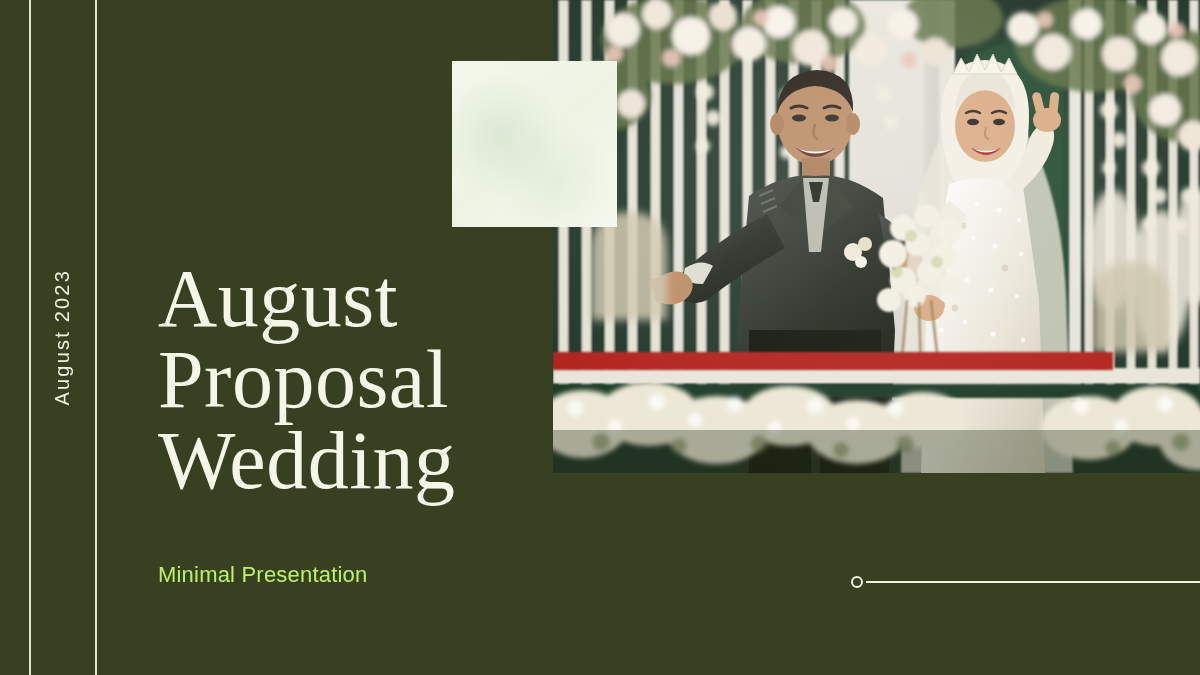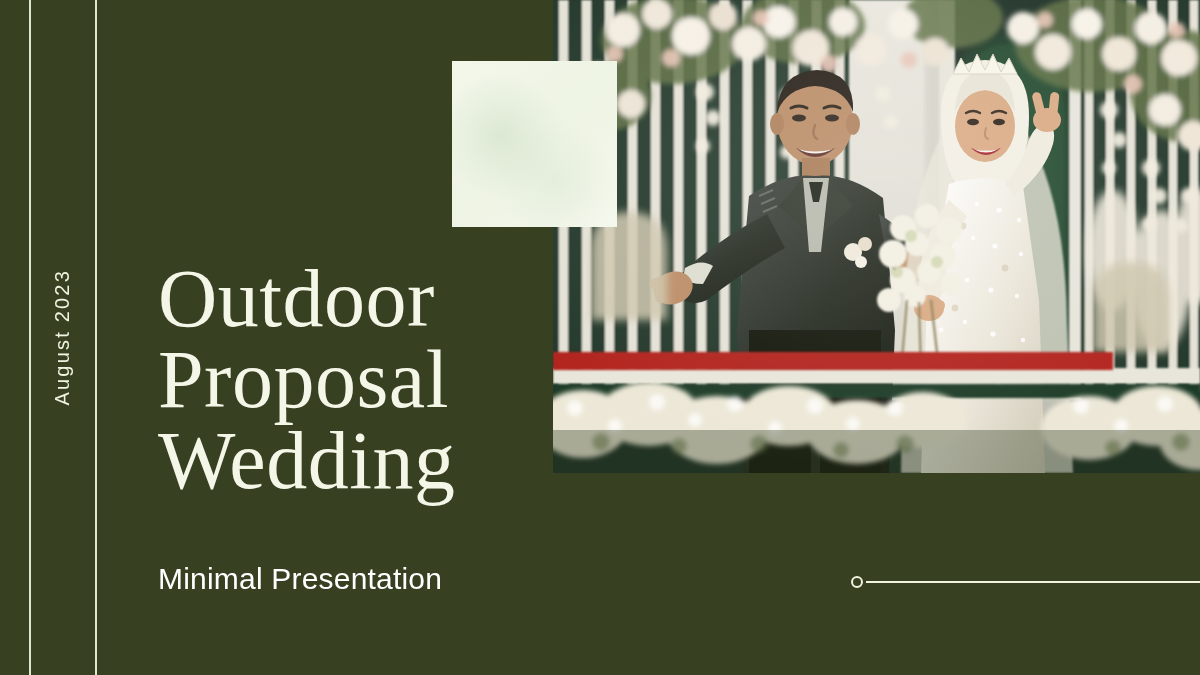--- a/index.html
+++ b/index.html
@@ -55,23 +55,23 @@
     font-family:"Liberation Serif", serif;
     font-size:82px;
     line-height:0.99;
     font-weight:400;
     letter-spacing:0.5px;
     white-space:nowrap;
   }
   .subtitle {
     position:absolute;
     left:158px; top:562px;
-    color:#ffffff;
+    color:#bef264;
     font-family:"Liberation Sans", sans-serif;
-    font-size:30px;
+    font-size:22px;
     letter-spacing:.2px;
     white-space:nowrap;
   }
 
   
   .accent-line {
     position:absolute;
     left:866px; top:581px;
     width:334px; height:2px;
     background:#EFF3E0;
@@ -472,21 +472,21 @@
     </svg>
   </div>
 
   <div class="pale-square"></div>
 
   <div class="date-vert">
     <span>August 2023</span>
   </div>
 
   <div class="title-block">
-    <div class="title-line">Outdoor</div>
+    <div class="title-line">August</div>
     <div class="title-line">Proposal</div>
     <div class="title-line">Wedding</div>
   </div>
 
   <div class="subtitle">Minimal Presentation</div>
 
   <div class="accent-line"></div>
   <div class="accent-dot"></div>
 
 </div>

